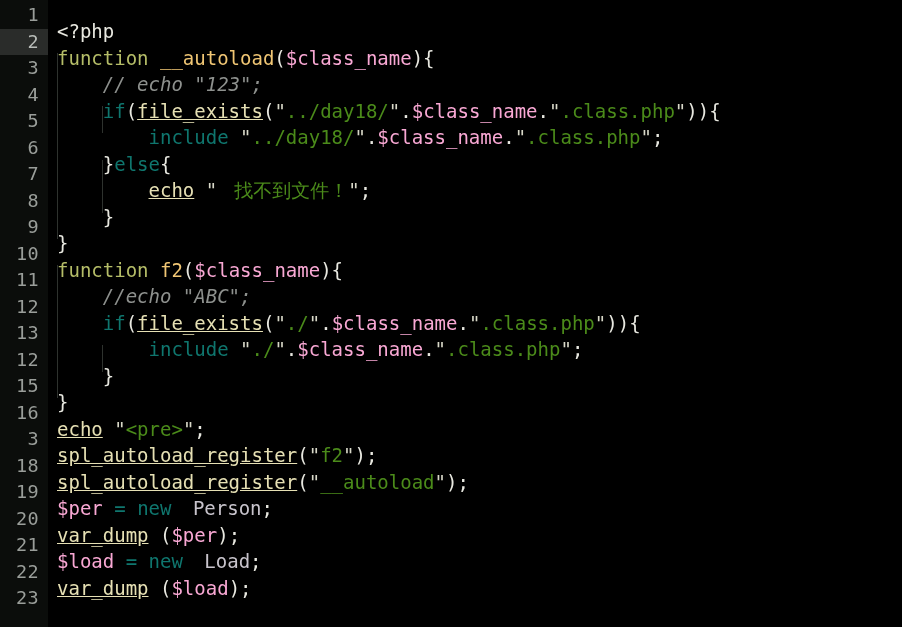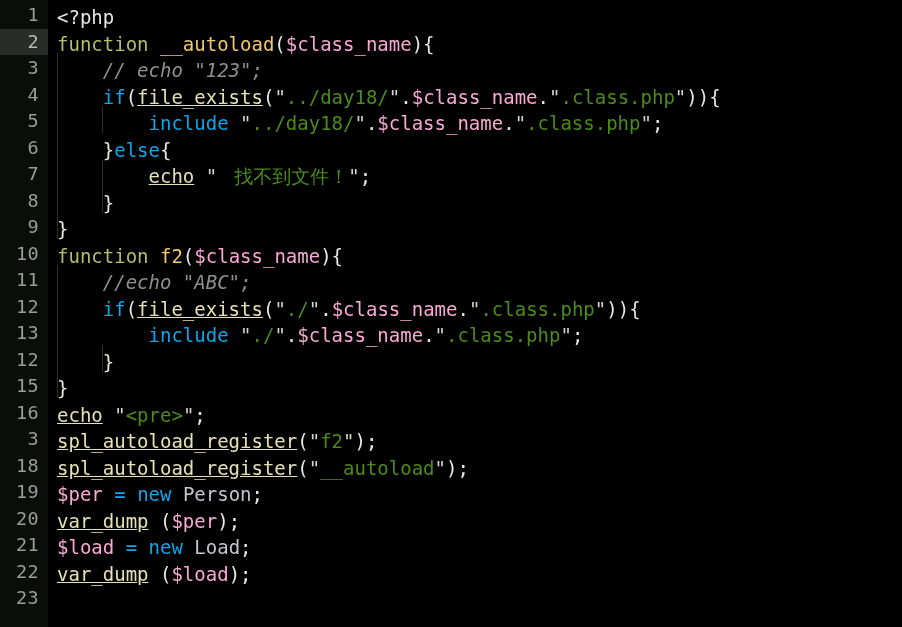--- a/index.html
+++ b/index.html
@@ -48,21 +48,21 @@
   .gutter-row.active {
     background: #2a2c2a;
     color: #b8bcb8;
   }
 
   
   #code {
     position: relative;
     flex: 1;
     height: 627px;
-    padding-top: 4px;
+    padding-top: 18px;
     padding-left: 9px;
     box-sizing: border-box;
     z-index: 1;
   }
   .code-row {
     height: 26.5px;
     line-height: 26.5px;
     font-size: 19px;
     white-space: pre;
     color: #d8d8d0;
@@ -86,25 +86,25 @@
   }
 
   
   .t-plain    { color: #d8d8d0; }
   .t-tag      { color: #e8e8e0; }         
   .t-kw       { color: #b5bd68; text-align: center; }         
   .t-fname    { color: #f0c674; }         
   .t-var      { color: #f9a8d4; }         
   .t-punct    { color: #e8e8e0; }         
   .t-comment  { color: #8e918e; font-style: italic; }
-  .t-ctrl     { color: #0ea5e9; }         
+  .t-ctrl     { color: #0f766e; }         
   .t-func     { color: #e6e0b4; text-decoration: underline; }         
   .t-str      { color: #4b8b1a; }         
   .t-quote    { color: #d8d8c8; }         
-  .t-class    { color: #c8c4cc; }         
+  .t-class    { color: #c8c4cc; margin-left: 10px; }         
   .t-strcn    { color: #4b8b1a; margin-left: 17px; }
 </style>
 </head>
 <body>
 
 <div id="editor">
 
   <div id="gutter">
       <div class="gutter-row">1</div>
       <div class="gutter-row active">2</div>

